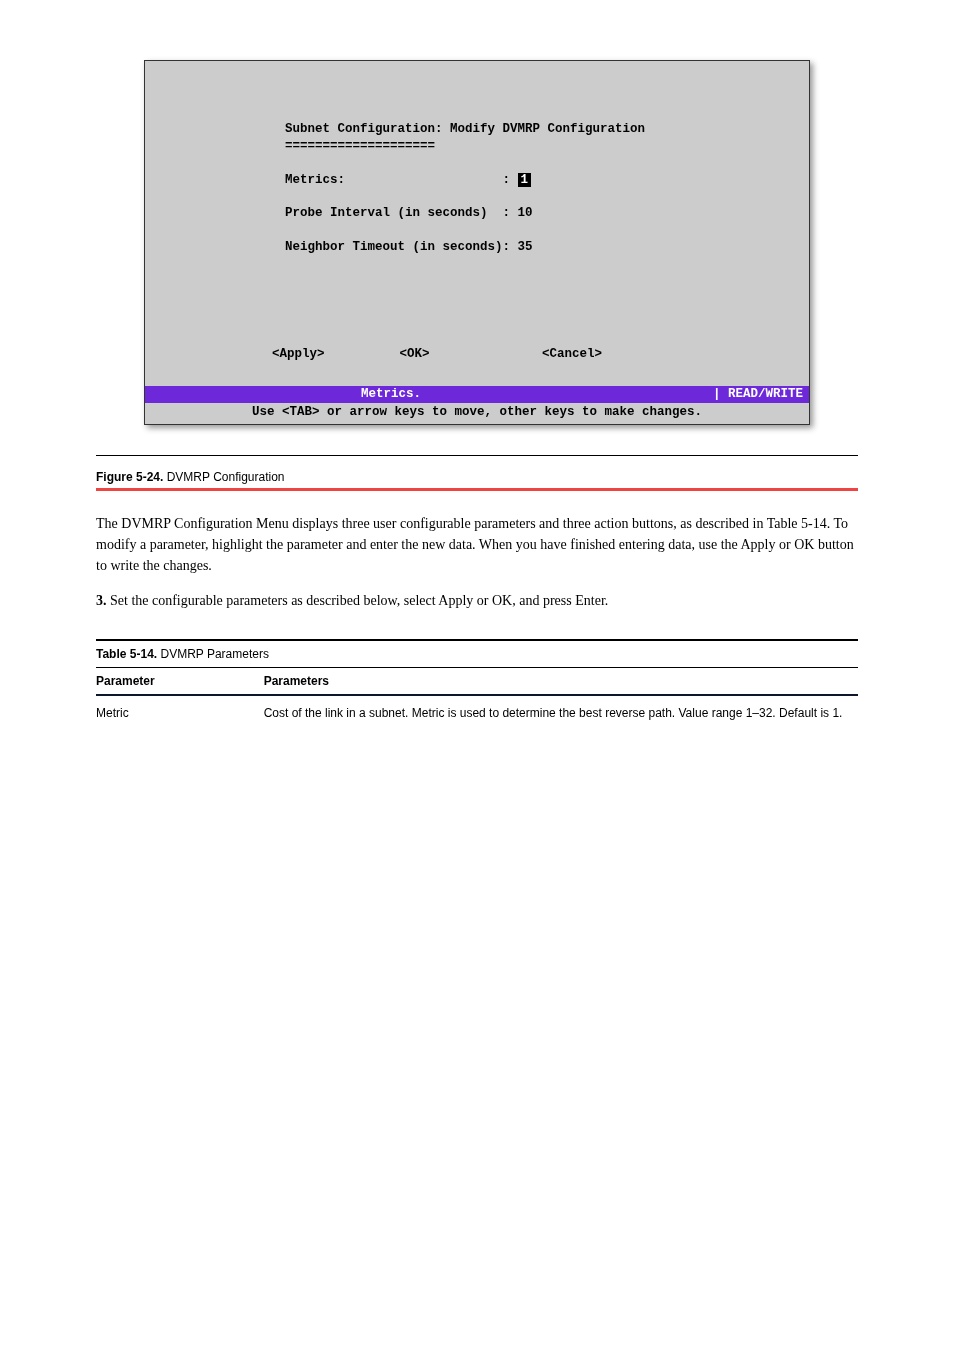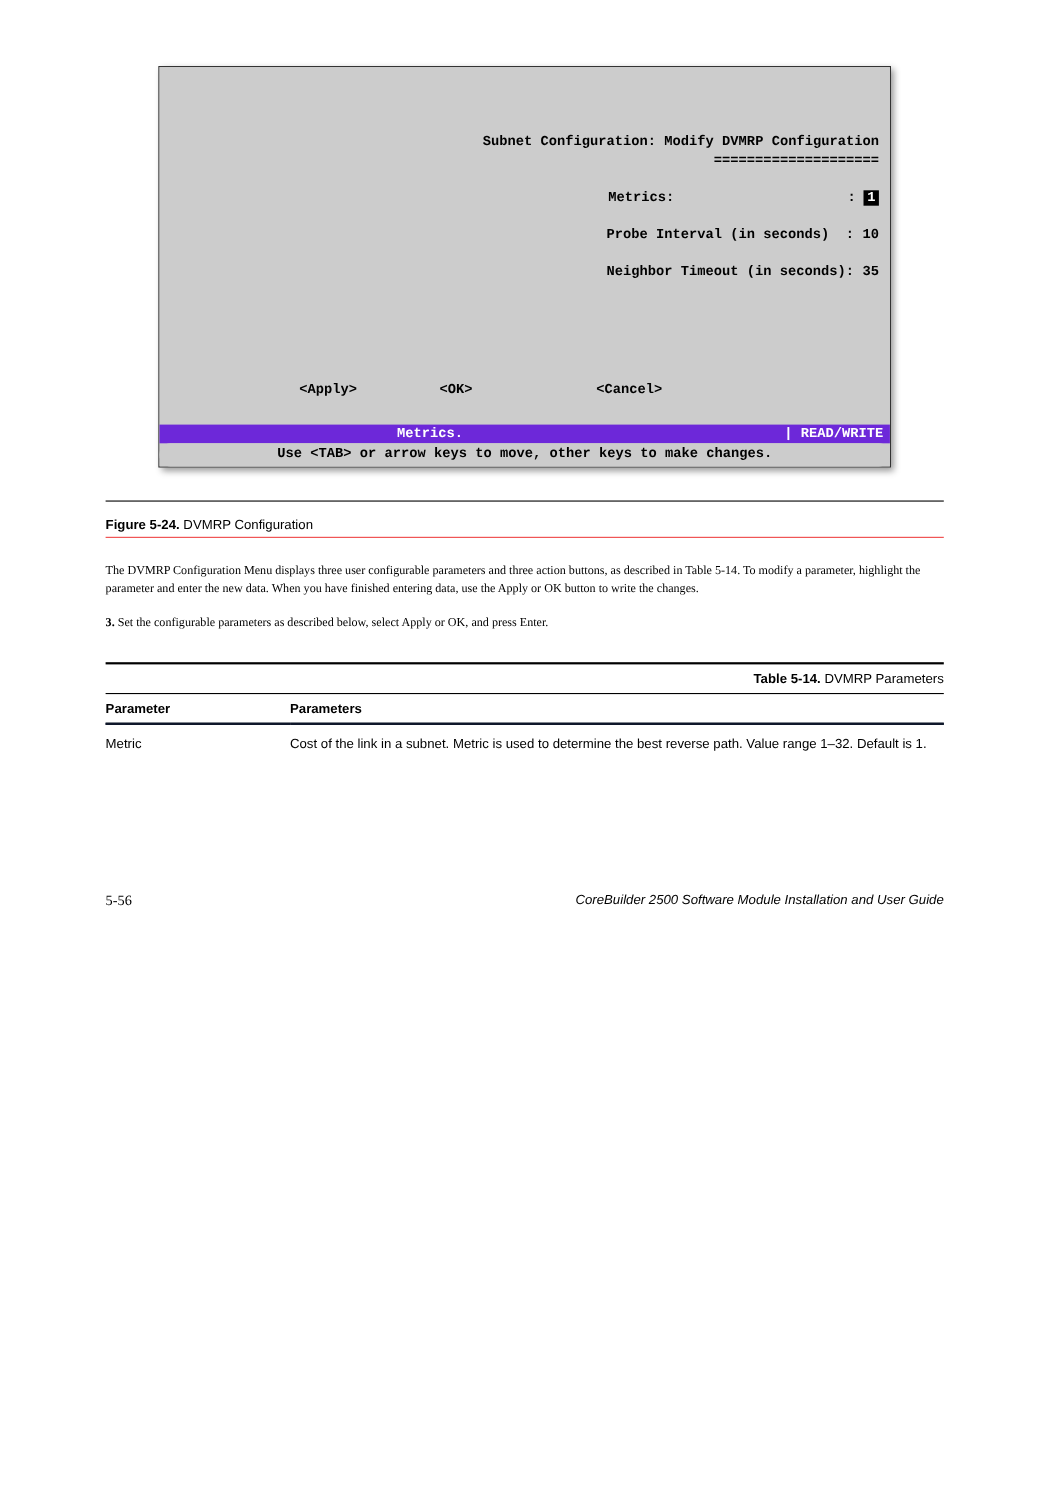--- a/index.html
+++ b/index.html
@@ -29,21 +29,20 @@
     color: #000;
     line-height: 1.35;
   }
   .term-body {
     padding: 60px 10px 10px 10px;
     min-height: 255px;
   }
   .fld-row {
     white-space: pre;
     margin-left: 130px;
-    text-align: right;
   }
   .inv {
     background: #000;
     color: #fff;
     padding: 0 3px;
   }
   .button-row {
     white-space: pre;
     margin-left: 117px;
     margin-top: 90px;
@@ -66,44 +65,44 @@
     text-align: center;
     font-family: "Courier New", monospace;
     font-weight: bold;
     font-size: 12.5px;
     padding: 1px 0 3px 0;
     border-radius: 10px;
   }
   .figure-caption {
     font-family: Arial, Helvetica, sans-serif;
     font-size: 12px;
-    border-bottom: 1px solid #ef4444;
+    border-bottom: 3px solid #ef4444;
     padding: 4px 0;
     margin-top: 10px;
   }
   .figure-caption .fig-label {
     font-weight: bold;
   }
   .body-text {
-    font-size: 11px;
+    font-size: 14px;
     margin-top: 22px;
     line-height: 1.5;
   }
   .body-text p { margin: 0 0 14px 0; }
   .step-bold { font-weight: bold; }
   .param-table {
     width: 100%;
     border-collapse: collapse;
     margin-top: 28px;
     font-family: Arial, Helvetica, sans-serif;
     font-size: 12px;
   }
   .param-table caption {
     caption-side: top;
-    text-align: right;
+    text-align: left;
     font-family: Arial, Helvetica, sans-serif;
     font-size: 12px;
     border-top: 2px solid #000;
     border-bottom: 1px solid #000;
     padding: 6px 0;
   }
   .param-table caption .tab-label { font-weight: bold; }
   .param-table th {
     text-align: left;
     font-weight: bold;
@@ -189,18 +188,14 @@
       </tr>
     </thead>
     <tbody>
       <tr>
         <td>Metric</td>
         <td>Cost of the link in a subnet. Metric is used to determine the best reverse path. Value range 1–32. Default is 1.</td>
       </tr>
     </tbody>
   </table>
 
-  <div class="footer">
-    <span>5-56</span>
-    <span class="footer-right">CoreBuilder 2500 Software Module Installation and User Guide</span>
-  </div>
 
 </div>
 
 </body></html>

